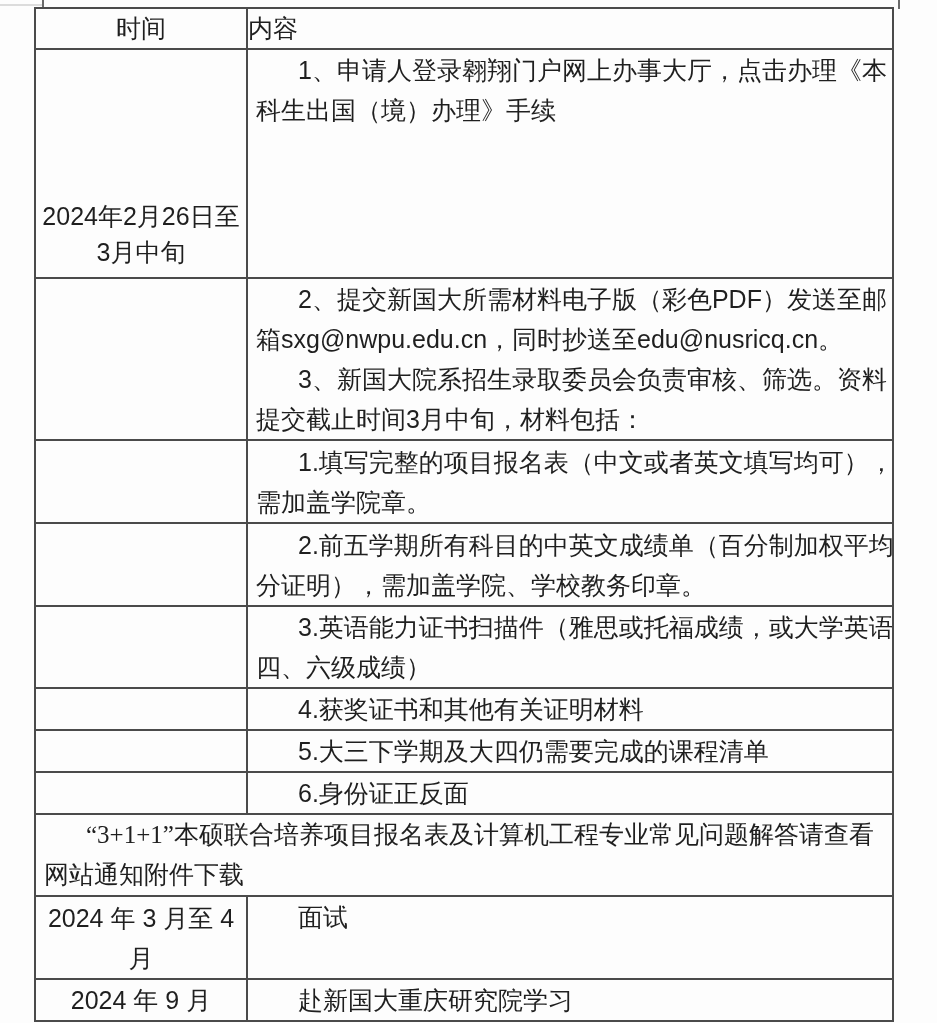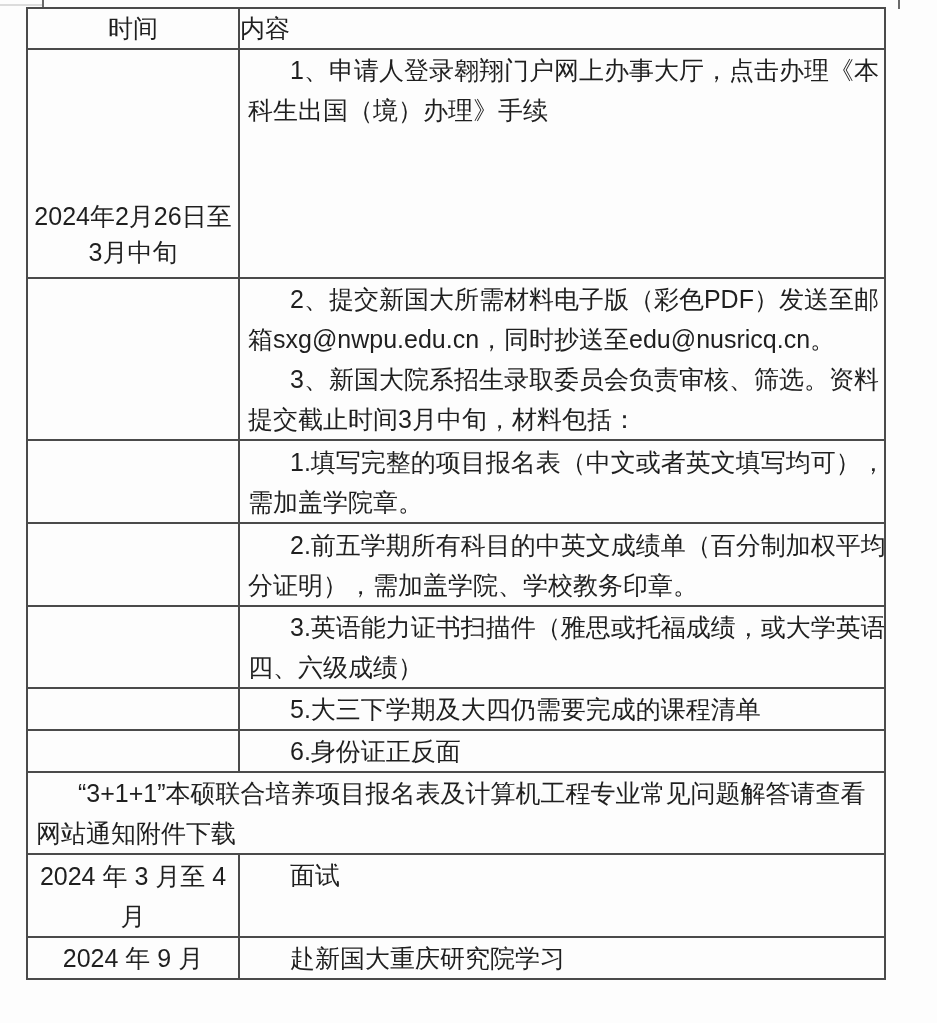--- a/index.html
+++ b/index.html
@@ -29,21 +29,21 @@
   .faint-line {
     position: absolute;
     left: 0;
     top: 4px;
     width: 42px;
     height: 2px;
     background: #dcdcdc;
   }
   table.doc-table {
     position: absolute;
-    left: 26px;
+    left: 34px;
     top: 7px;
     width: 858px;
     border-collapse: collapse;
     table-layout: fixed;
     font-size: 25px;
   }
   col.col-time    { width: 212px; }
   col.col-content { width: 646px; }
   td {
     border: 2px solid #4b4b4b;
@@ -53,21 +53,21 @@
   }
   tr.r-h  { height: 39px; }
   tr.r-1  { height: 229px; }
   tr.r-2  { height: 160px; margin-left: 12px; }
   tr.r-3  { height: 83px; }
   tr.r-4  { height: 83px; }
   tr.r-5  { height: 82px; }
   tr.r-6  { height: 42px; }
   tr.r-7  { height: 41px; margin-left: 42px; }
   tr.r-8  { height: 42px; padding-left: 32px; }
-  tr.r-9  { height: 82px; }
+  tr.r-9  { height: 82px; font-family: Liberation Serif, serif; }
   tr.r-10 { height: 83px; }
   tr.r-11 { height: 42px; }
   .t { text-align: center; line-height: 40px; }
   .t .ln { line-height: 40px; }
   .vbot { vertical-align: bottom; padding-bottom: 7px; }
   .vbot .ln { line-height: 36px; }
   .vtop { vertical-align: top; }
   .c .ln {
     line-height: 40px;
     padding-left: 8px;
@@ -138,20 +138,26 @@
     </tr>
 
     <tr class="r-5">
       <td class="t"></td>
       <td class="c">
         <div class="ln ind">3.英语能力证书扫描件（雅思或托福成绩，或大学英语</div>
         <div class="ln">四、六级成绩）</div>
       </td>
     </tr>
 
+    <tr class="r-6">
+      <td class="t"></td>
+      <td class="c">
+        <div class="ln ind">4.获奖证书和其他有关证明材料</div>
+      </td>
+    </tr>
 
     <tr class="r-7">
       <td class="t"></td>
       <td class="c">
         <div class="ln ind">5.大三下学期及大四仍需要完成的课程清单</div>
       </td>
     </tr>
 
     <tr class="r-8">
       <td class="t"></td>

